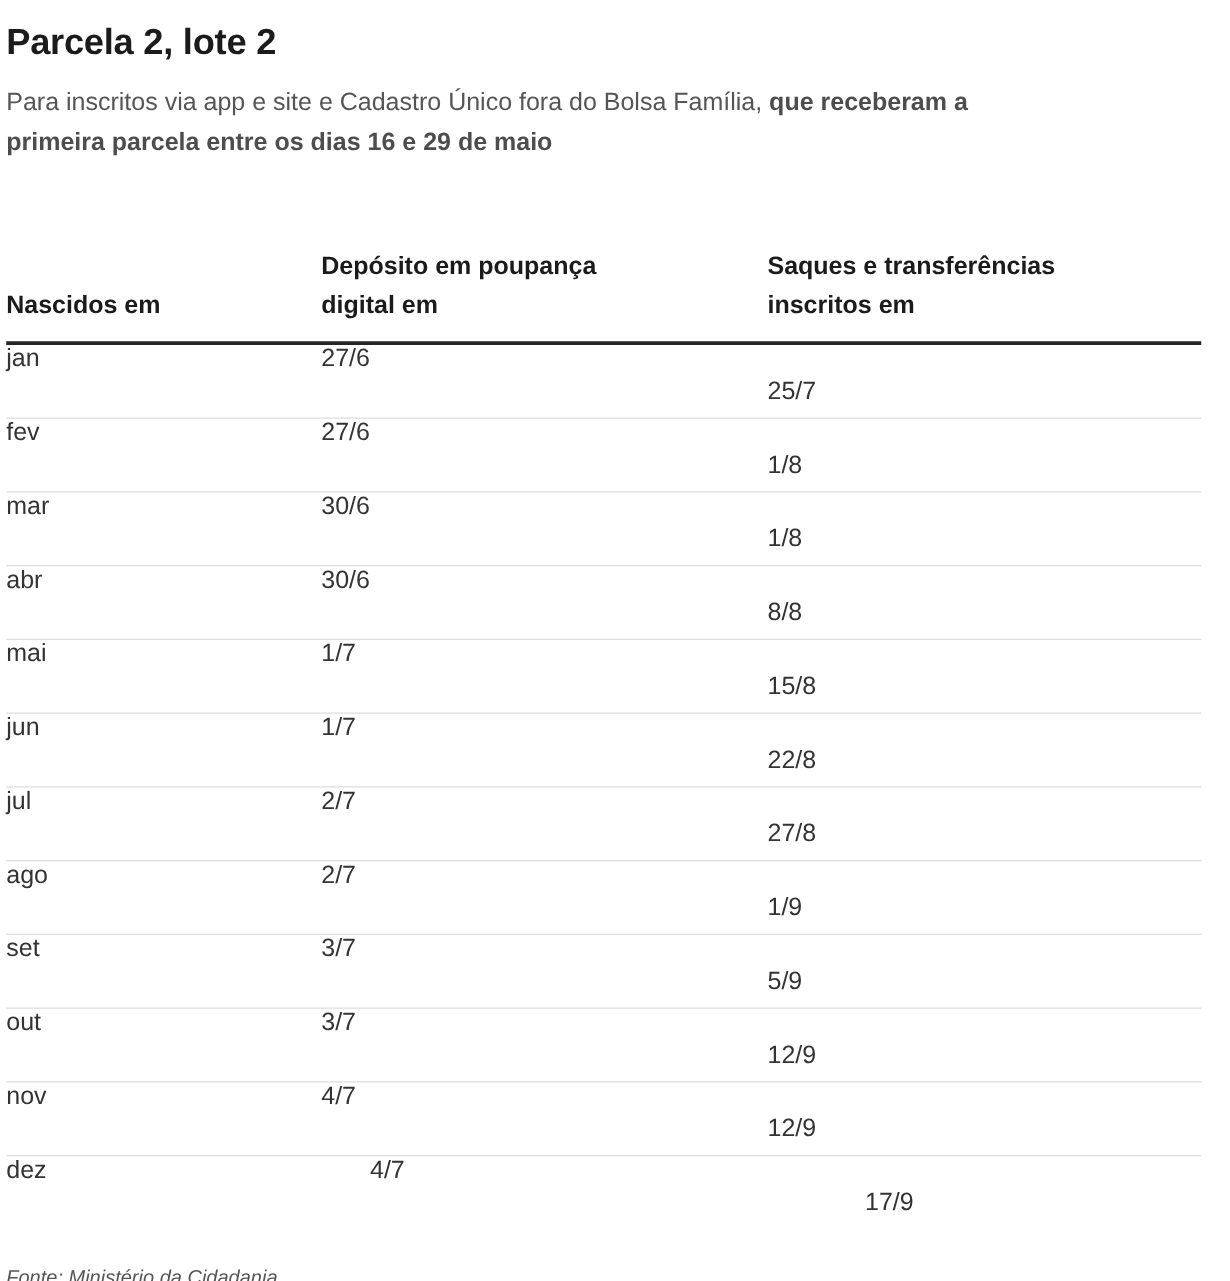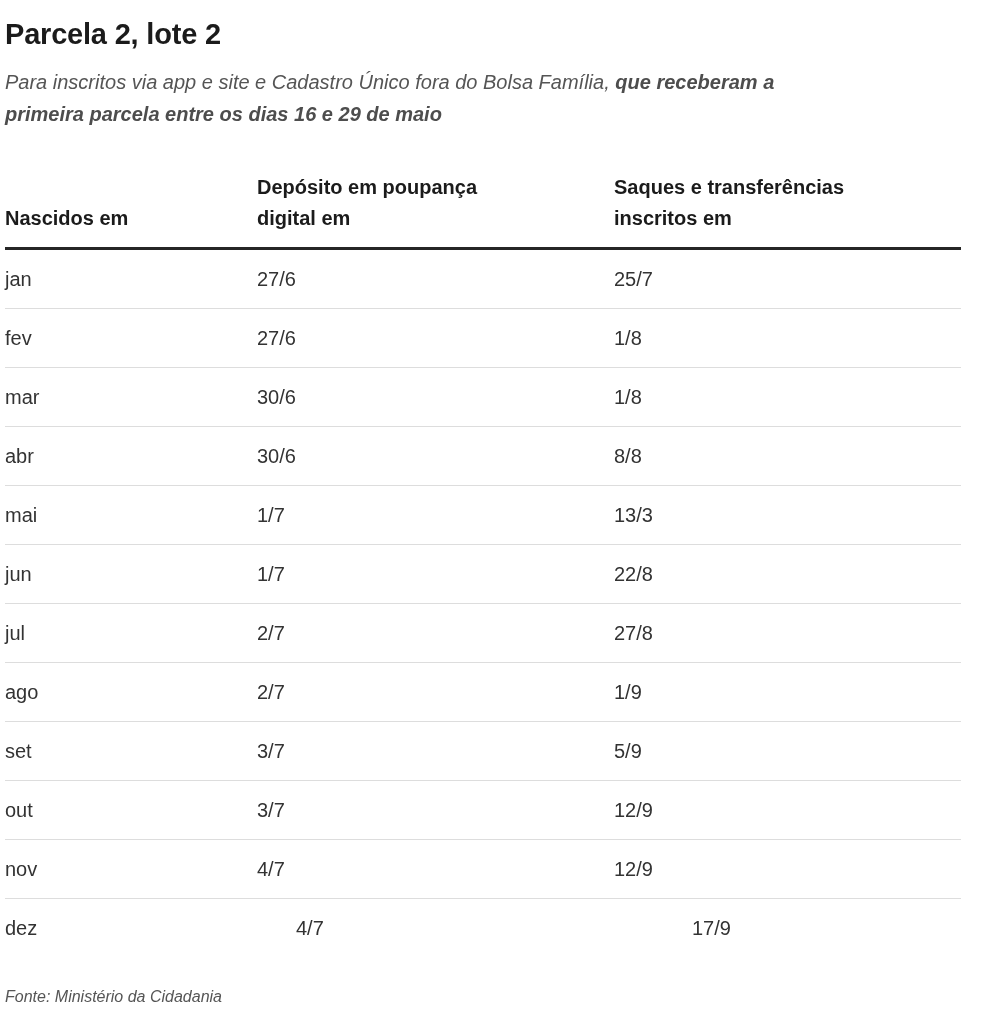--- a/index.html
+++ b/index.html
@@ -16,41 +16,40 @@
     font-size: 29px; line-height: 36px;
     font-weight: 700;
     color: #1b1b1b;
     letter-spacing: -0.2px;
   }
 
   .subtitle {
     margin: 14px 0 0 0;
     font-size: 20px; line-height: 32px;
     color: #555555;
-    font-style: italic;
   }
   .subtitle b { font-weight: 700; color: #4d4d4d; }
 
   .table { margin-top: 42px; width: 956px; }
 
   .thead {
     display: flex; align-items: flex-end;
     border-bottom: 3px solid #262626;
     padding-bottom: 13px;
   }
   .th {
     font-size: 20px; line-height: 31px;
     font-weight: 700; color: #1b1b1b;
   }
   .c1 { width: 252px; flex: none; }
   .c2 { width: 357px; flex: none; }
-  .c3 { flex: 1; }
+  .c3 { flex: 1; margin-top: 26px; }
 
   .row {
-    display: flex; align-items: center;
+    display: flex; align-items: flex-start;
     height: 58px;
     border-bottom: 1px solid #dddddd;
     font-size: 20px; color: #333333;
   }
   .row:last-child { border-bottom: none; gap: 39px; }
 
   .source {
     margin: 30px 0 0 0;
     font-size: 16px; line-height: 20px;
     color: #555555;
@@ -95,21 +94,21 @@
 
   <div class="row">
     <div class="c1">abr</div>
     <div class="c2">30/6</div>
     <div class="c3">8/8</div>
   </div>
 
   <div class="row">
     <div class="c1">mai</div>
     <div class="c2">1/7</div>
-    <div class="c3">13/3</div>
+    <div class="c3">15/8</div>
   </div>
 
   <div class="row">
     <div class="c1">jun</div>
     <div class="c2">1/7</div>
     <div class="c3">22/8</div>
   </div>
 
   <div class="row">
     <div class="c1">jul</div>

